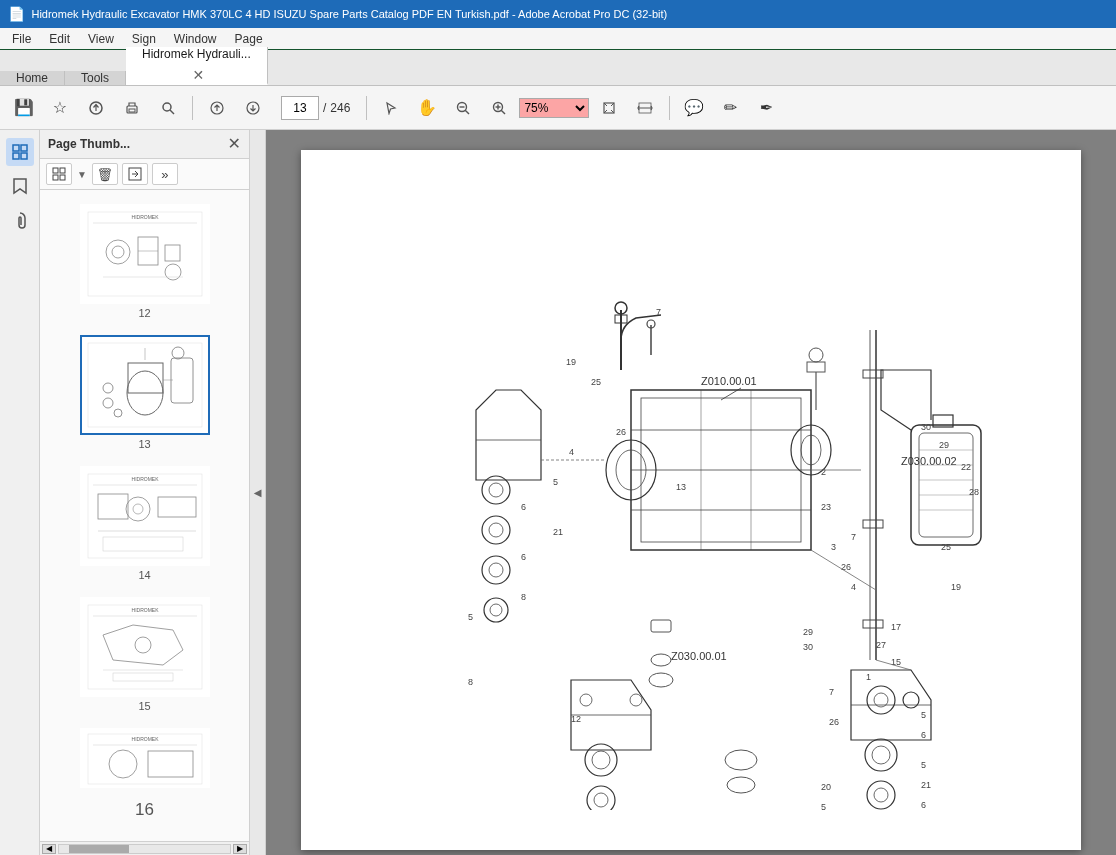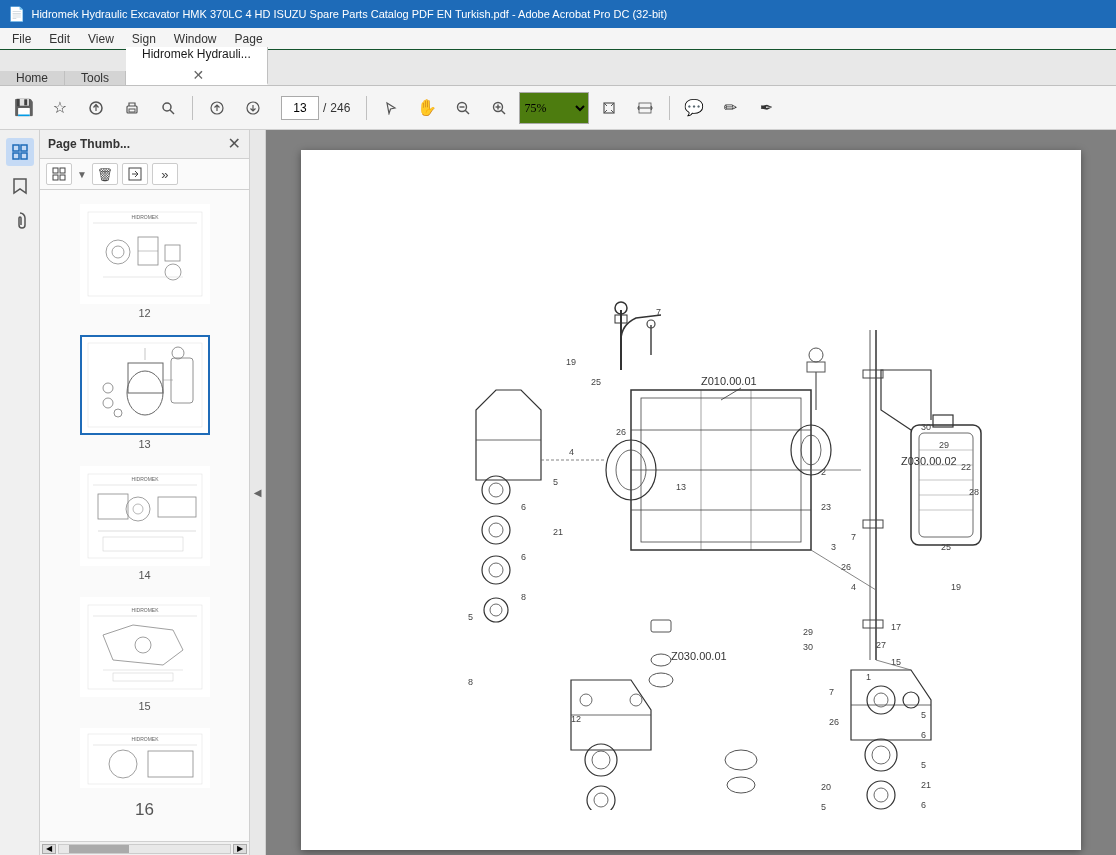--- a/index.html
+++ b/index.html
@@ -108,26 +108,25 @@
       width: 38px;
       height: 24px;
       text-align: center;
       border: 1px solid #aaa;
       font-size: 12px;
       background: white;
     }
     .page-total { font-size: 12px; color: #333; }
     .zoom-select {
       width: 70px;
-      height: 32px;
+      height: 20px;
       font-size: 12px;
       border: 1px solid #aaa;
-      background: #4d7c0f;
-      cursor: pointer;
-      font-family: Liberation Serif, serif;
+      background: #fca5a5;
+      cursor: pointer;
     }
 
     
     #main {
       display: flex;
       height: calc(855px - 28px - 22px - 36px - 44px);
     }
 
     
     #icon-sidebar {

